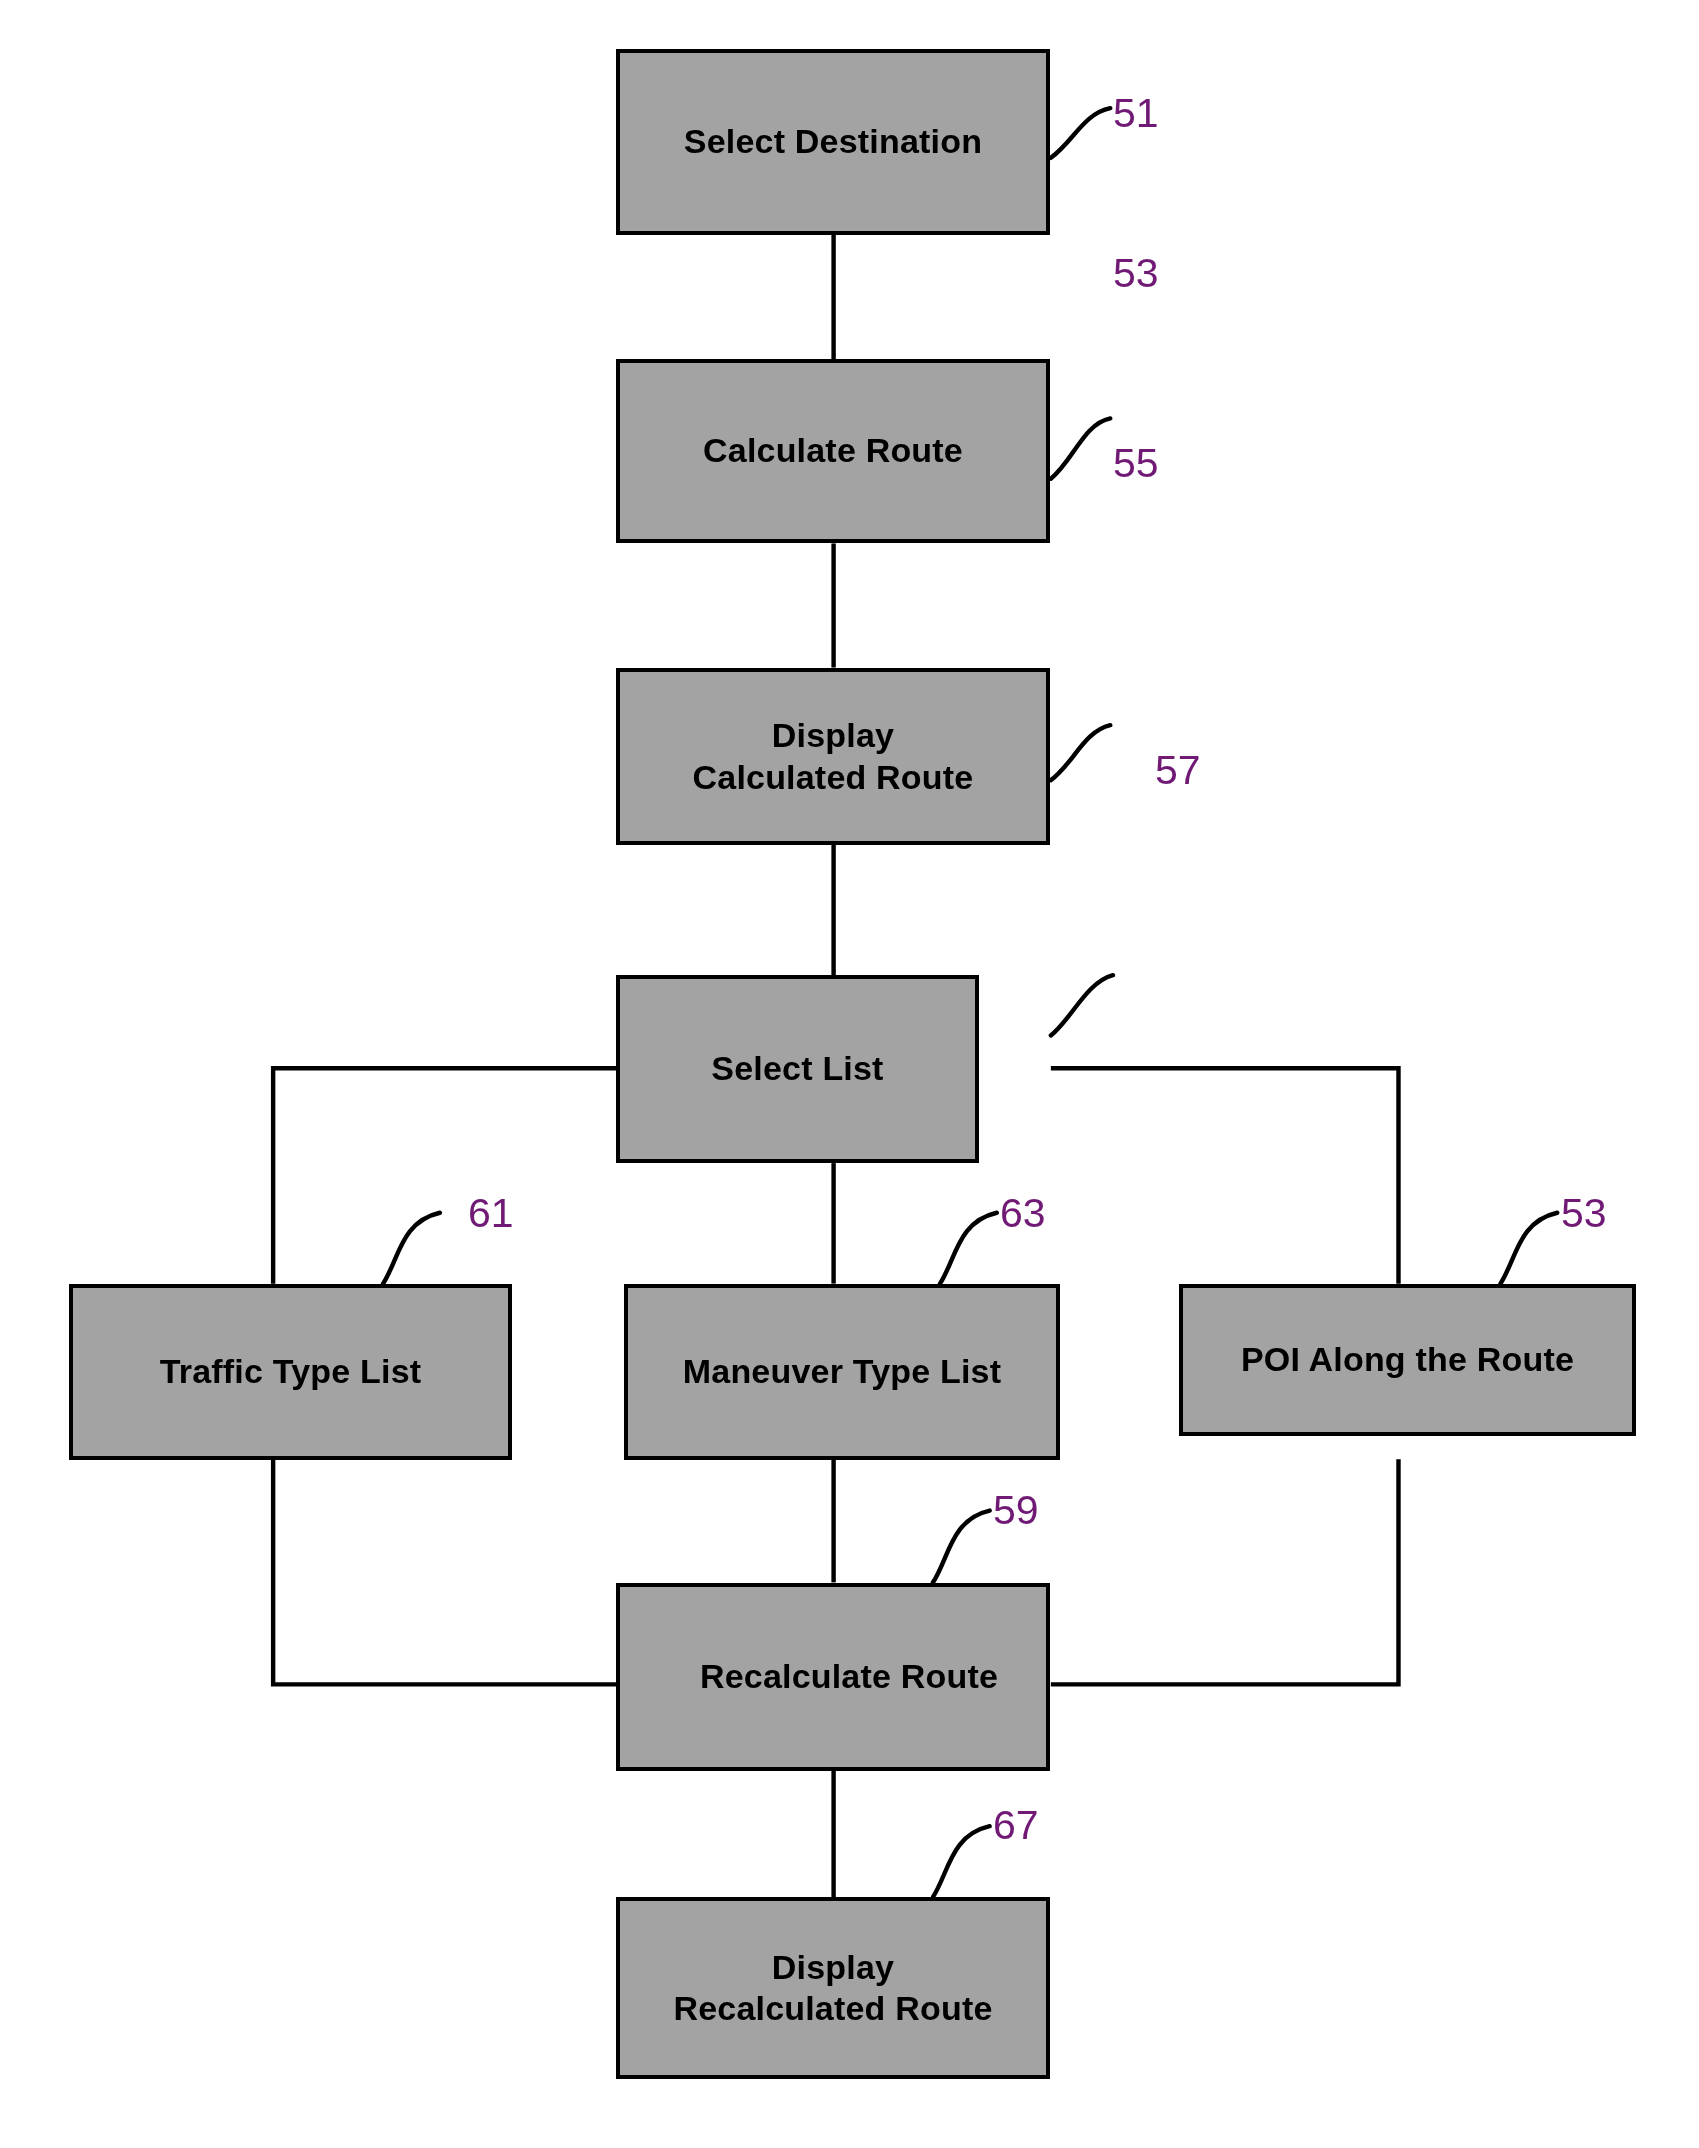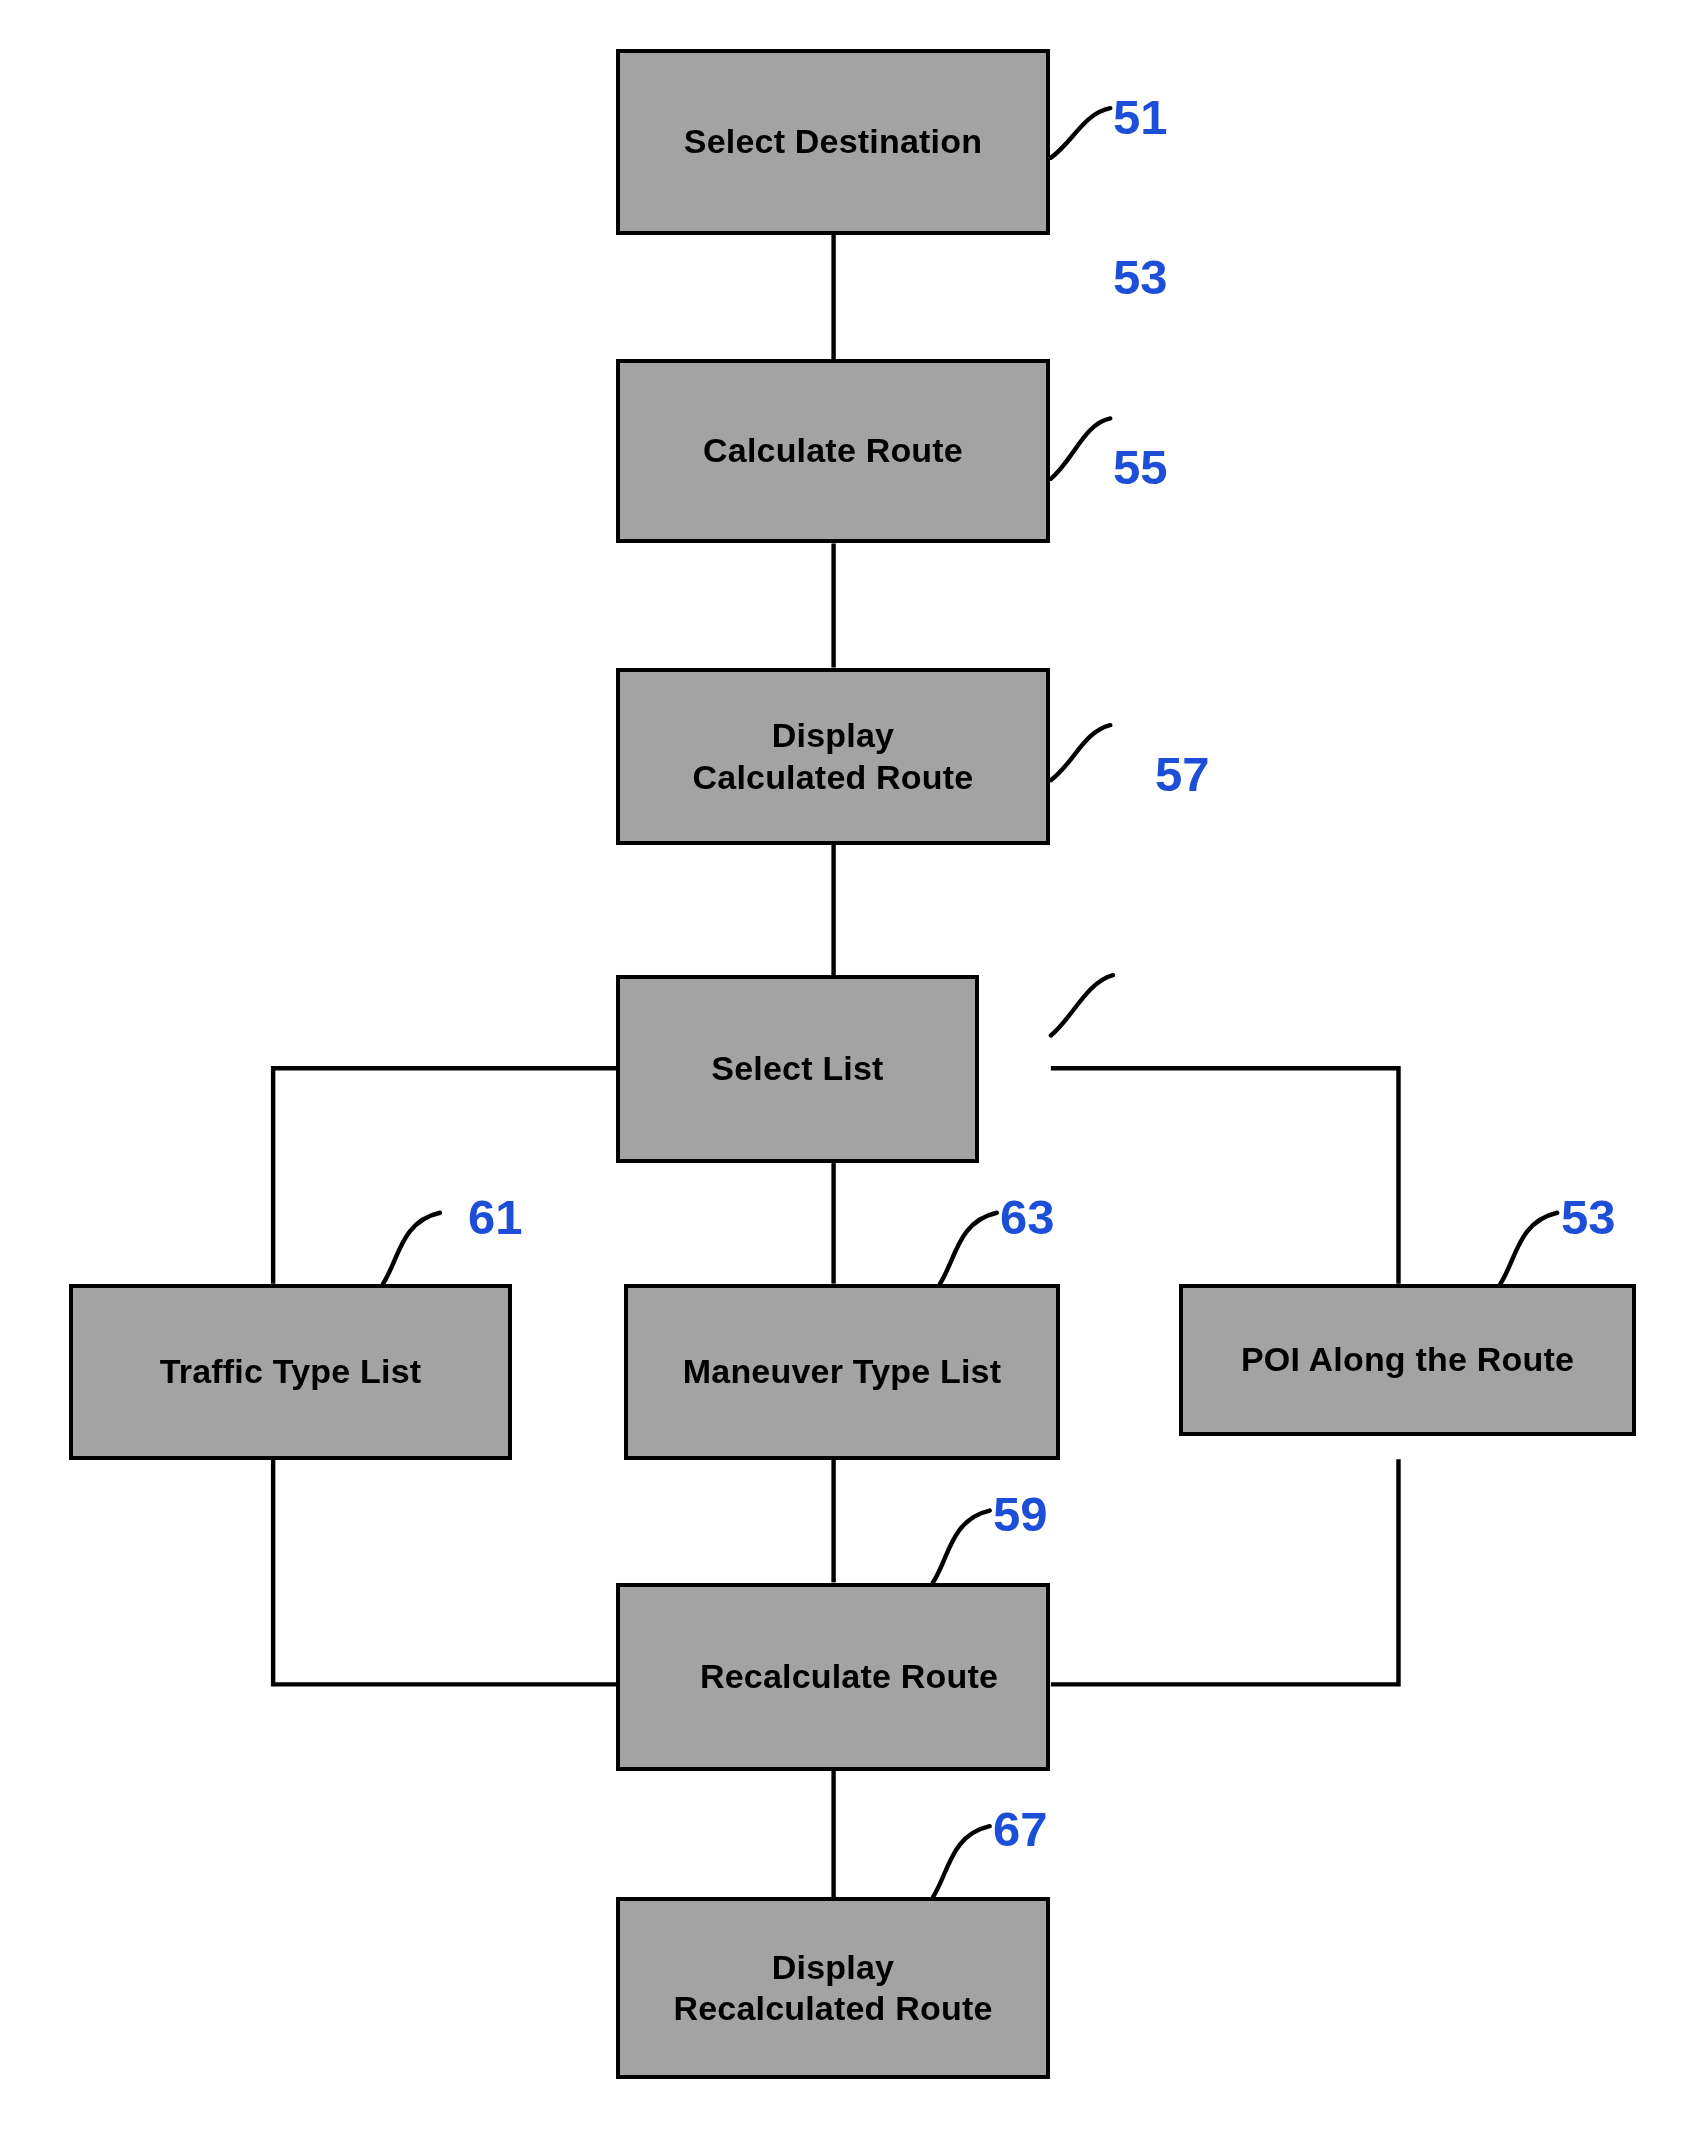--- a/index.html
+++ b/index.html
@@ -39,23 +39,23 @@
     color: #000000;
     text-align: center;
     line-height: 1.22;
     letter-spacing: 0.2px;
     white-space: pre-line;
     padding: 0 10.6px;
   }
   .ref-num {
     position: absolute;
     font-family: "Liberation Sans", sans-serif;
-    font-size: 49px;
-    font-weight: 700;
-    color: #1d4ed8;
+    font-size: 41px;
+    font-weight: 400;
+    color: #701a75;
     z-index: 5;
     line-height: 1;
     white-space: nowrap;
   }
 </style>
 </head>
 <body>
 
 <div id="page">
 

